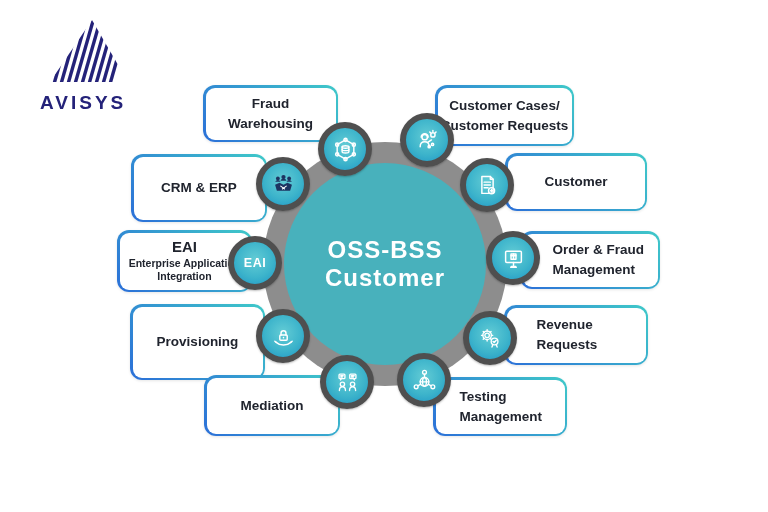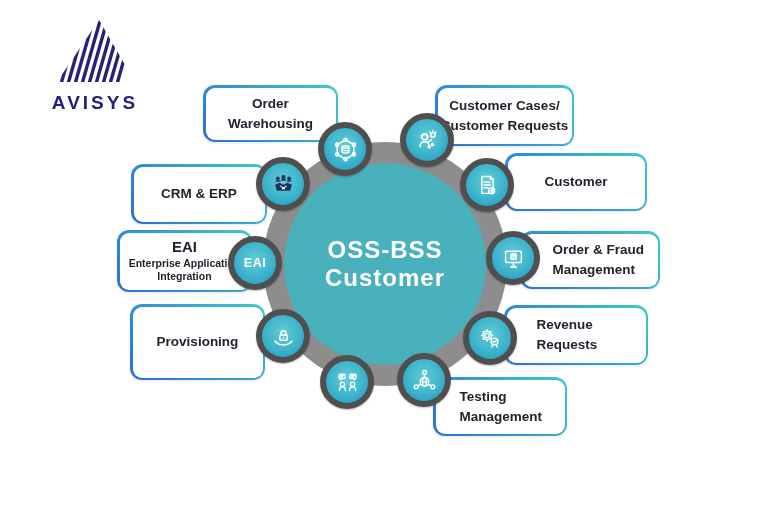--- a/index.html
+++ b/index.html
@@ -1,20 +1,20 @@
 <!DOCTYPE html>
 <html><head>
 <meta charset="utf-8">
 <style>
   html,body{margin:0;padding:0;}
   body{width:768px;height:512px;background:#ffffff;font-family:"Liberation Sans",sans-serif;overflow:hidden;}
   .canvas{position:relative;width:768px;height:512px;background:#fff;}
 
   
-  .logo{position:absolute;left:40px;top:18px;width:110px;text-align:center;}
+  .logo{position:absolute;left:40px;top:18px;width:110px;}
   .logo-text{font-weight:bold;font-size:19px;letter-spacing:3px;color:#242279;margin-top:2px;}
 
   
   .ring{position:absolute;left:263px;top:142px;width:244px;height:244px;border-radius:50%;
         background:#8d8d8d;z-index:1;}
   .center-circle{position:absolute;left:284px;top:163px;width:202px;height:202px;border-radius:50%;
         background:#48b1bc;z-index:2;display:flex;flex-direction:column;align-items:center;justify-content:center;}
   .center-line{color:#ffffff;font-weight:bold;font-size:24px;letter-spacing:1px;}
 
   
@@ -66,33 +66,33 @@
   </div>
 
   <div class="ring"></div>
   <div class="center-circle">
     <div class="center-line">OSS-BSS</div>
     <div class="center-line">Customer</div>
   </div>
 
   <div class="node-box" style="left:203px;top:85px;width:135px;height:57px;">
     <div class="inner">
-        <div class="lbl">Order
+        <div class="lbl">Fraud
 Warehousing</div>
       </div>
   </div>
 
   <div class="node-box" style="left:435px;top:85px;width:139px;height:61px;">
     <div class="inner">
         <div class="lbl">Customer Cases/
 Customer Requests</div>
       </div>
   </div>
 
-  <div class="node-box" style="left:131px;top:154px;width:136px;height:60px;margin-top:10px;">
+  <div class="node-box" style="left:131px;top:154px;width:136px;height:68px;">
     <div class="inner">
         <div class="lbl">CRM &amp; ERP</div>
       </div>
   </div>
 
   <div class="node-box" style="left:505px;top:153px;width:142px;height:58px;">
     <div class="inner">
         <div class="lbl">Customer</div>
       </div>
   </div>
@@ -118,20 +118,25 @@
       </div>
   </div>
 
   <div class="node-box align-left" style="left:504px;top:305px;width:144px;height:60px;">
     <div class="inner" style="padding-left:30px;">
         <div class="lbl">Revenue
 Requests</div>
       </div>
   </div>
 
+  <div class="node-box" style="left:204px;top:375px;width:136px;height:61px;">
+    <div class="inner">
+        <div class="lbl">Mediation</div>
+      </div>
+  </div>
 
   <div class="node-box align-left" style="left:433px;top:377px;width:134px;height:59px;">
     <div class="inner" style="padding-left:24px;">
         <div class="lbl">Testing
 Management</div>
       </div>
   </div>
 
   <div class="icon-circle" style="left:318px;top:122px;">
     <svg width="27" height="27" viewBox="0 0 24 24" fill="none" stroke="#fff" stroke-width="1.3" stroke-linecap="round" stroke-linejoin="round">

